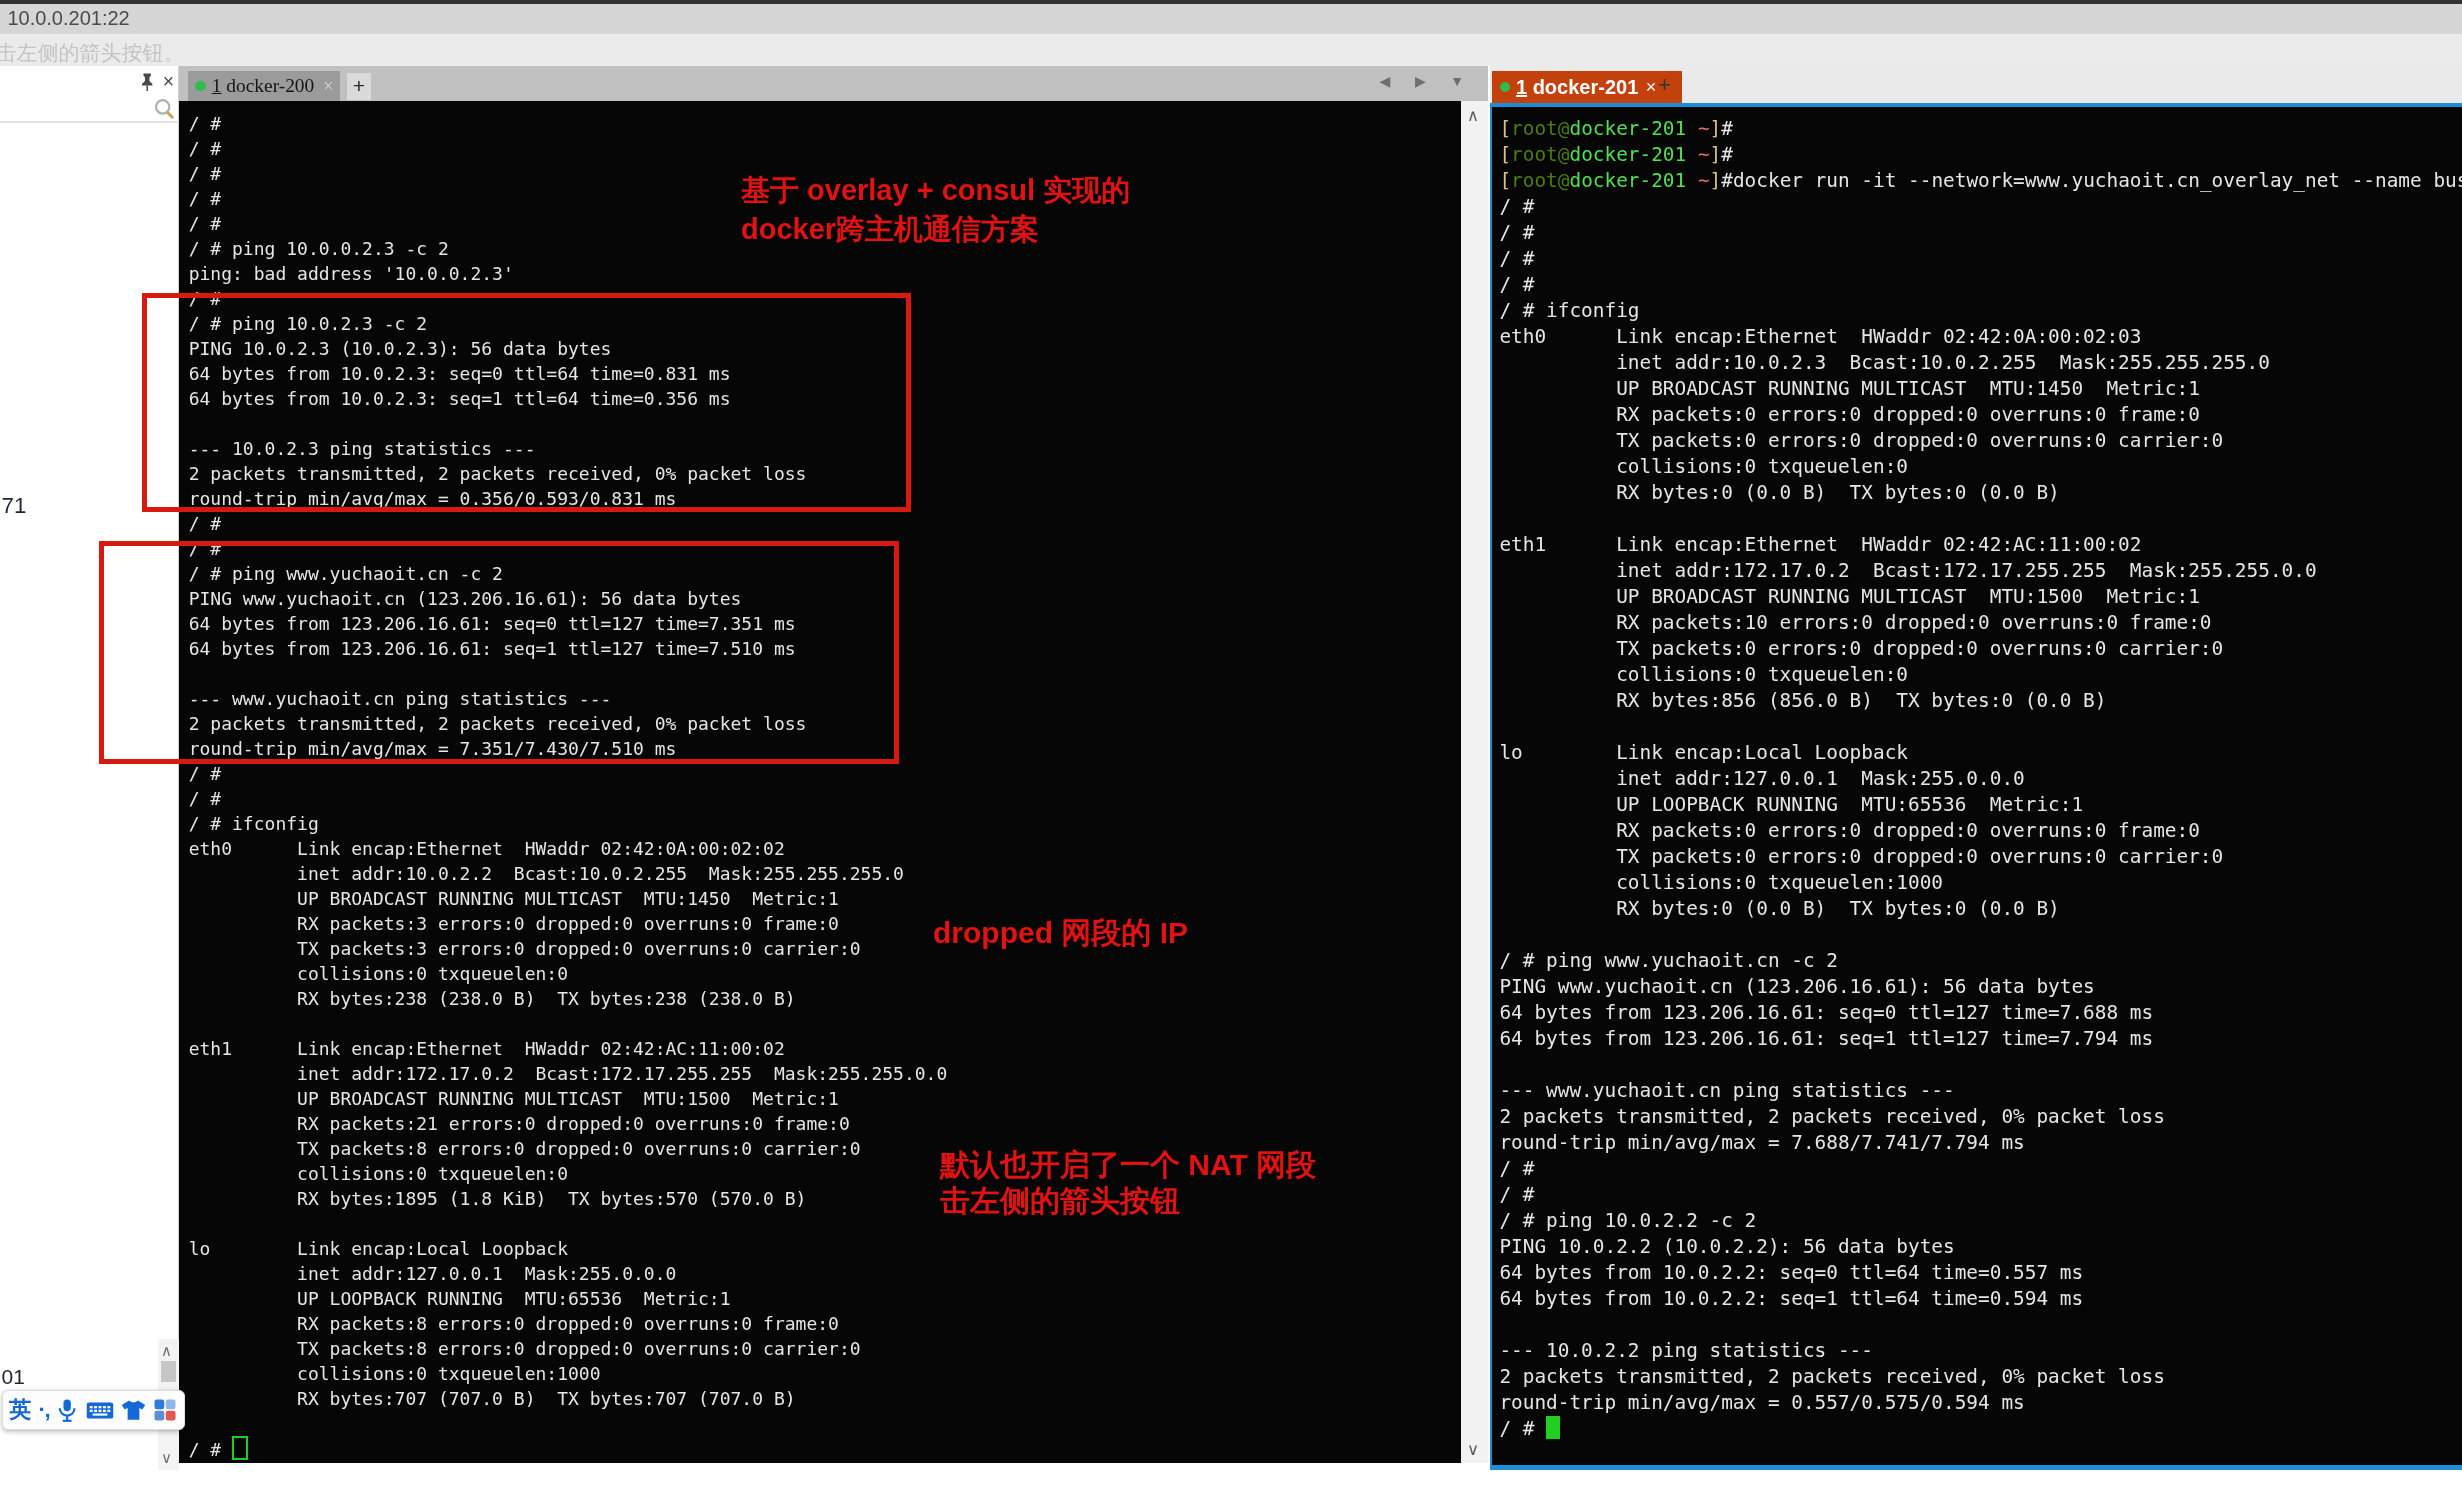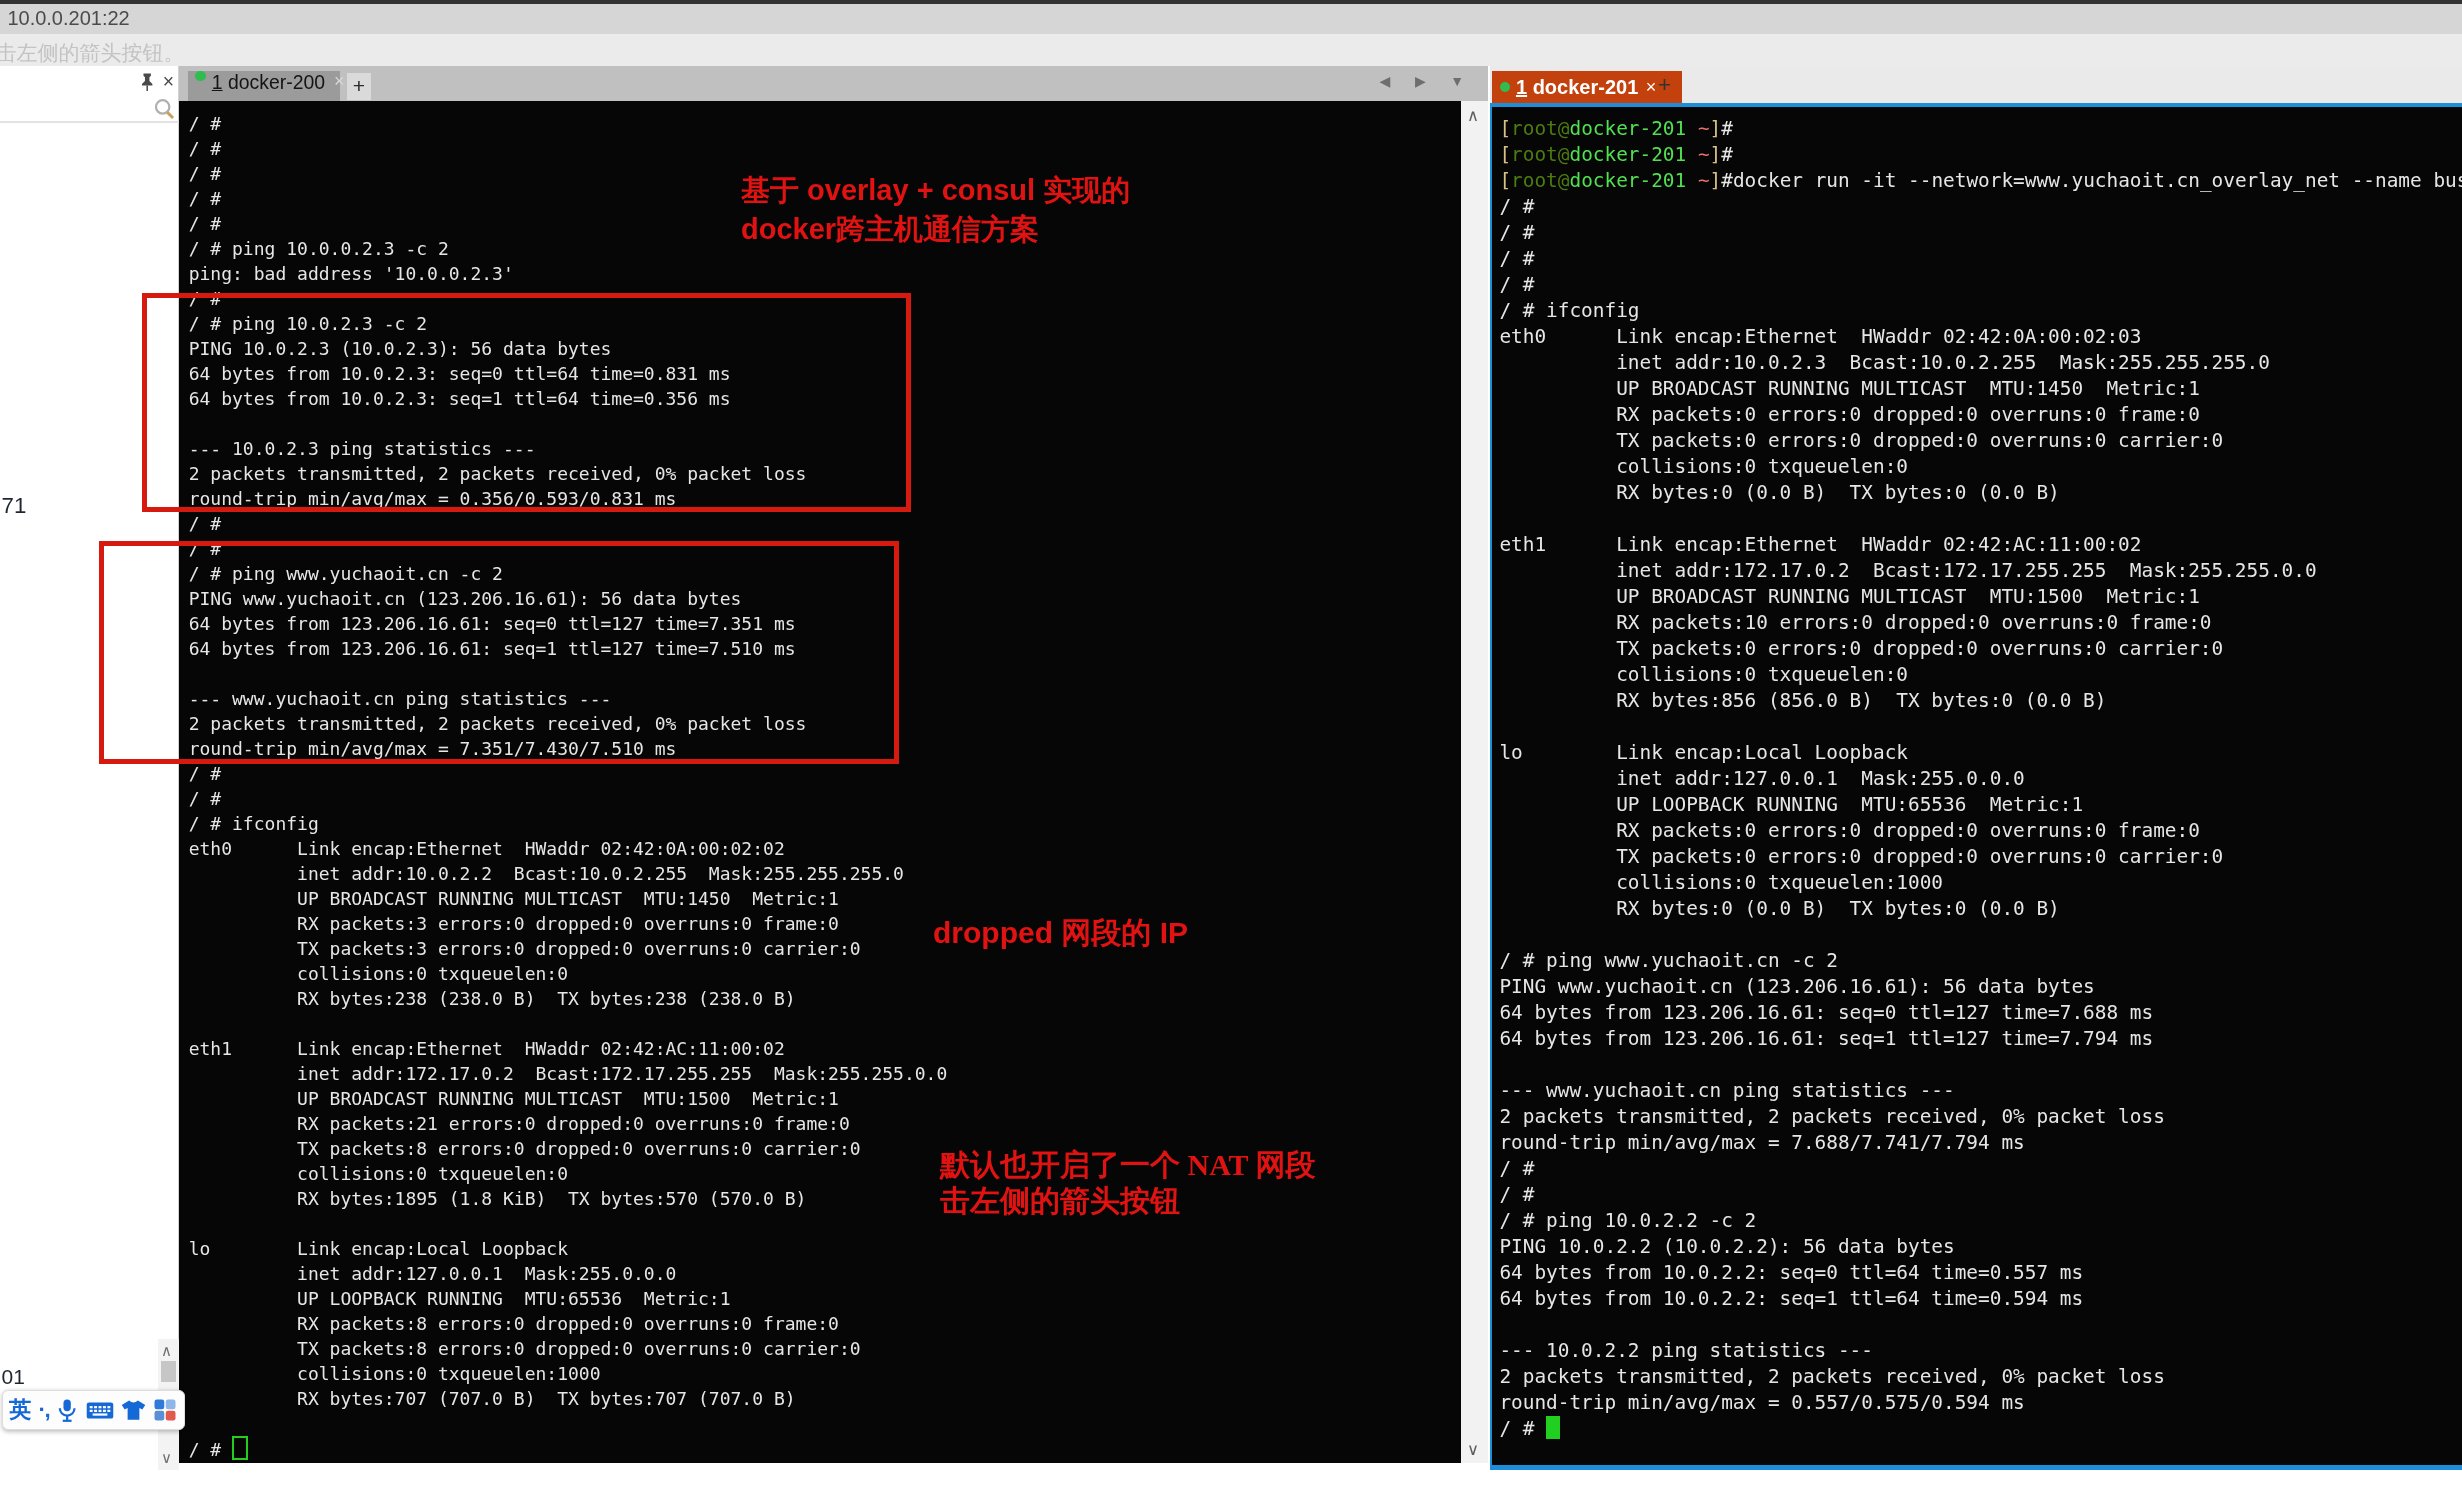--- a/index.html
+++ b/index.html
@@ -19,21 +19,21 @@
   .sb-divider{left:0;top:121px;width:179px;height:1.5px;background:#e3e3e3;}
   .sb-label{color:#1e2633;font-size:22.3px;}
   .pin-x{left:139px;top:72px;display:flex;gap:7.4px;align-items:center;}
   .xglyph{font-size:19.4px;color:#4a4a4a;line-height:19.4px;}
   
   .sb-scroll{left:158px;top:1339px;width:21px;height:131px;background:#f3f3f3;}
   .sb-scroll .arr{position:absolute;left:3px;font-size:15px;color:#6f6f6f;}
   .sb-thumb{position:absolute;left:3px;top:22.3px;width:15px;height:21px;background:#c6c6c6;}
   
   .ltabbar{left:179px;top:66px;width:1309px;height:36px;background:#c0c0c0;}
-  .ltab{position:absolute;left:9px;top:4.5px;width:152px;height:31px;background:#9b9b9b;display:flex;align-items:flex-start;gap:6px;padding:0 7.4px;box-sizing:border-box;}
+  .ltab{position:absolute;left:9px;top:4.5px;width:152px;height:31px;background:#9b9b9b;display:flex;align-items:center;gap:6px;padding:0 7.4px;box-sizing:border-box;font-family:Liberation Serif, serif;}
   .ltab .lbl{font-size:19.4px;color:#141414;white-space:nowrap;}
   .ltab .num{text-decoration:underline;}
   .ltab .x{font-size:18px;color:#d8d8d8;margin-left:3px;}
   .dot{width:10.4px;height:10.4px;border-radius:50%;background:#2ebd4e;flex:0 0 auto;}
   .plusbox{position:absolute;left:168px;top:7.4px;width:24px;height:27px;background:#dadada;color:#2c2c2c;font-size:21px;text-align:center;line-height:25px;}
   .tabnav{position:absolute;right:13.4px;top:7.4px;font-size:14px;color:#6e6e6e;letter-spacing:10.4px;}
   
   .term{background:#060606;color:#e6e6e6;font-family:"DejaVu Sans Mono",monospace;white-space:pre;overflow:hidden;box-sizing:border-box;}
   #lterm{left:179px;top:101px;width:1283px;height:1362px;padding:10.4px 0 0 9.7px;font-size:18px;line-height:25px;}
   #rterm{left:1490px;top:107px;width:973px;height:1359px;padding:9px 0 0 7.4px;font-size:19.4px;line-height:26px;border-left:2.2px solid #1e8ed8;}
@@ -140,21 +140,21 @@
   <span class="t">窗口的全部会话</span>
 </div>
 
 <div class="abs redbox" style="left:142px;top:293px;width:759px;height:209px;"></div>
 <div class="abs redbox" style="left:99px;top:541px;width:790px;height:213px;"></div>
 <div class="abs ann big" style="left:741px;top:171px;">
   <div>基于 overlay + consul 实现的</div>
   <div>docker跨主机通信方案</div>
 </div>
 <div class="abs ann mid" style="left:933px;top:915px;">dropped 网段的 IP</div>
-<div class="abs ann mid" style="left:940px;top:1147px;font-family:Liberation Serif, serif;">
+<div class="abs ann mid" style="left:940px;top:1147px;">
   <div>默认也开启了一个 NAT 网段</div>
   <div>击左侧的箭头按钮</div>
 </div>
 
 <div class="abs imebar">
   <span class="ime-lang">英</span>
   <span class="ime-comma">·,</span>
   <span>
     <svg width="22.3" height="25" viewBox="0 0 30 34">
         <rect x="10" y="2" width="10" height="16" rx="5" fill="#1569d6"></rect>

